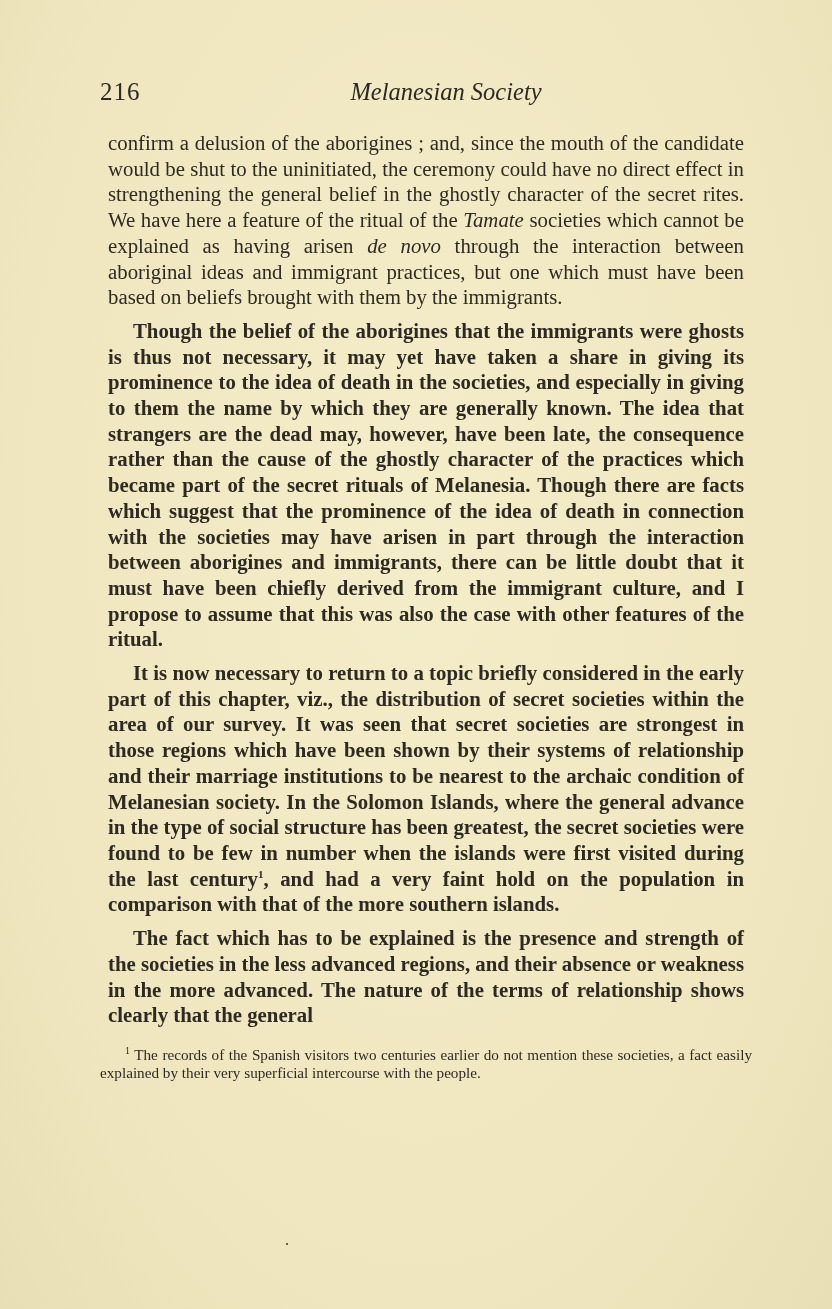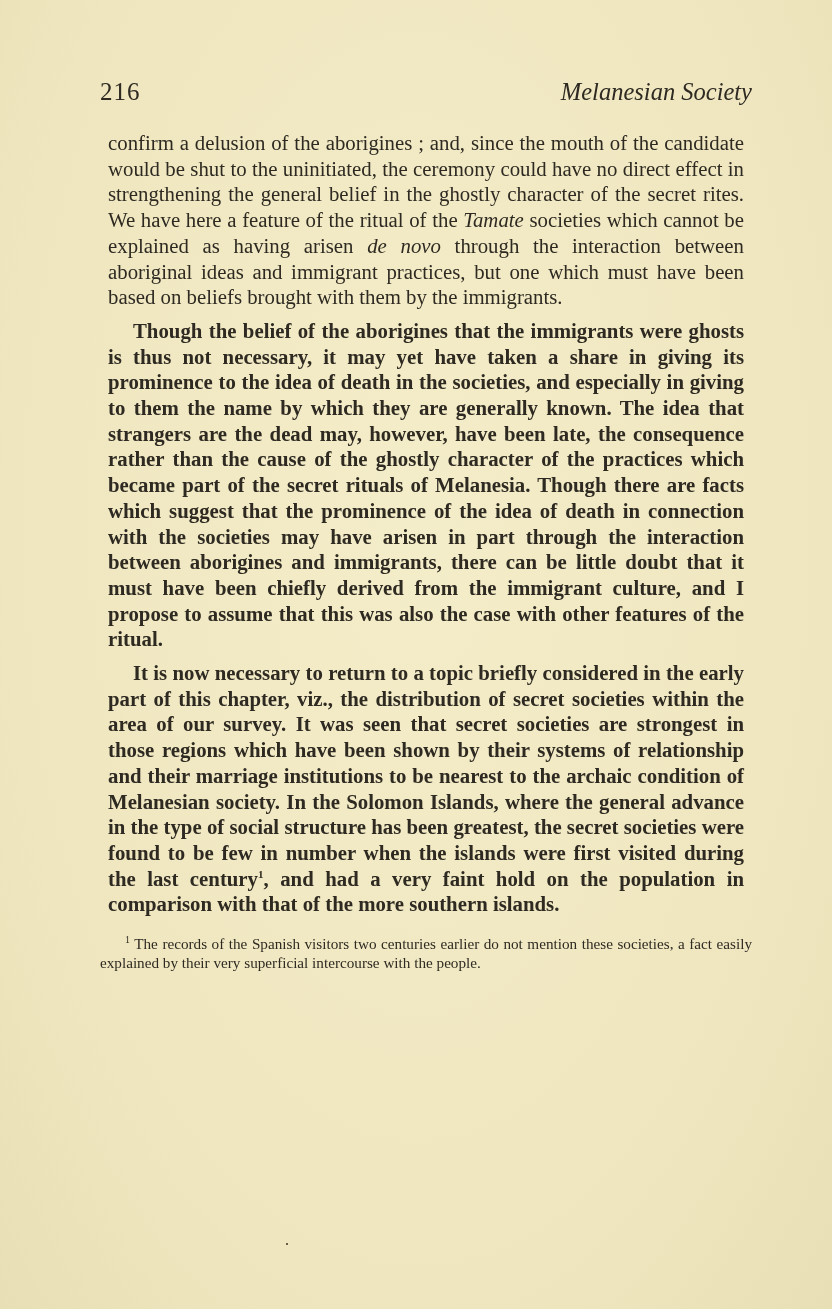--- a/index.html
+++ b/index.html
@@ -7,21 +7,21 @@
     width: 832px; height: 1309px; overflow: hidden;
     background: #f1e9c4;
     background-image: radial-gradient(ellipse at 50% 40%, #f4edc9 0%, #efe6bf 70%, #e9dfb6 100%);
     font-family: "Liberation Serif", "DejaVu Serif", serif;
     color: #2e2a22;
     position: relative;
   }
   .page { position: absolute; left: 100px; top: 78px; width: 652px; }
   .running-head { position: relative; height: 40px; }
   .page-number { position: absolute; left: 0; top: 0; font-size: 25px; letter-spacing: 1px; }
-  .running-title { position: absolute; left: 0; right: 0; top: 0; text-align: right; font-style: italic; font-size: 24.5px; padding-left: 40px; }
+  .running-title { position: absolute; left: 0; right: 0; top: 0; text-align: center; font-style: italic; font-size: 24.5px; padding-left: 40px; }
   .body-text { margin-top: 12px; font-size: 20.8px; line-height: 25.7px; text-align: justify; }
   .body-text p { margin: 8px; }
   .body-text p.indent { text-indent: 25px; font-weight: bold; }
   .body-text sup { font-size: 11px; line-height: 0; }
   .footnotes { margin-top: 18px; font-size: 15.2px; line-height: 18.5px; text-align: justify; font-family: Liberation Serif, serif; }
   .footnotes p { margin: 0; text-indent: 25px; }
   .footnotes sup { font-size: 10px; line-height: 0; }
   .speck { position: absolute; left: 286px; top: 1243px; width: 2px; height: 2px; background: #6b5d44; }
 </style>
 </head>
@@ -30,20 +30,21 @@
 <div class="page">
   <div class="running-head">
     <span class="page-number">216</span>
     <span class="running-title">Melanesian Society</span>
   </div>
 
   <div class="body-text" id="body-text">
       <p class=""><span>confirm a delusion of the aborigines ; and, since the mouth of the candidate would be shut to the uninitiated, the ceremony could have no direct effect in strengthening the general belief in the ghostly character of the secret rites.  We have here a feature of the ritual of the </span><i>Tamate</i><span> societies which cannot be explained as having arisen </span><i>de novo</i><span> through the interaction between aboriginal ideas and immigrant practices, but one which must have been based on beliefs brought with them by the immigrants.</span></p>
       <p class="indent"><span>Though the belief of the aborigines that the immigrants were ghosts is thus not necessary, it may yet have taken a share in giving its prominence to the idea of death in the societies, and especially in giving to them the name by which they are generally known.  The idea that strangers are the dead may, however, have been late, the consequence rather than the cause of the ghostly character of the practices which became part of the secret rituals of Melanesia. Though there are facts which suggest that the prominence of the idea of death in connection with the societies may have arisen in part through the interaction between aborigines and immigrants, there can be little doubt that it must have been chiefly derived from the immigrant culture, and I propose to assume that this was also the case with other features of the ritual.</span></p>
       <p class="indent"><span>It is now necessary to return to a topic briefly considered in the early part of this chapter, viz., the distribution of secret societies within the area of our survey.  It was seen that secret societies are strongest in those regions which have been shown by their systems of relationship and their marriage institutions to be nearest to the archaic condition of Melanesian society.  In the Solomon Islands, where the general advance in the type of social structure has been greatest, the secret societies were found to be few in number when the islands were first visited during the last century</span><sup>1</sup><span>, and had a very faint hold on the population in comparison with that of the more southern islands.</span></p>
+      <p class="indent"><span>The fact which has to be explained is the presence and strength of the societies in the less advanced regions, and their absence or weakness in the more advanced.  The nature of the terms of relationship shows clearly that the general</span></p>
     </div>
 
   <div class="footnotes" id="footnotes">
       <p><sup>1</sup><span> The records of the Spanish visitors two centuries earlier do not mention these societies, a fact easily explained by their very superficial intercourse with the people.</span></p>
     </div>
 </div>
 
 <div class="speck"></div>
 
 </body></html>

